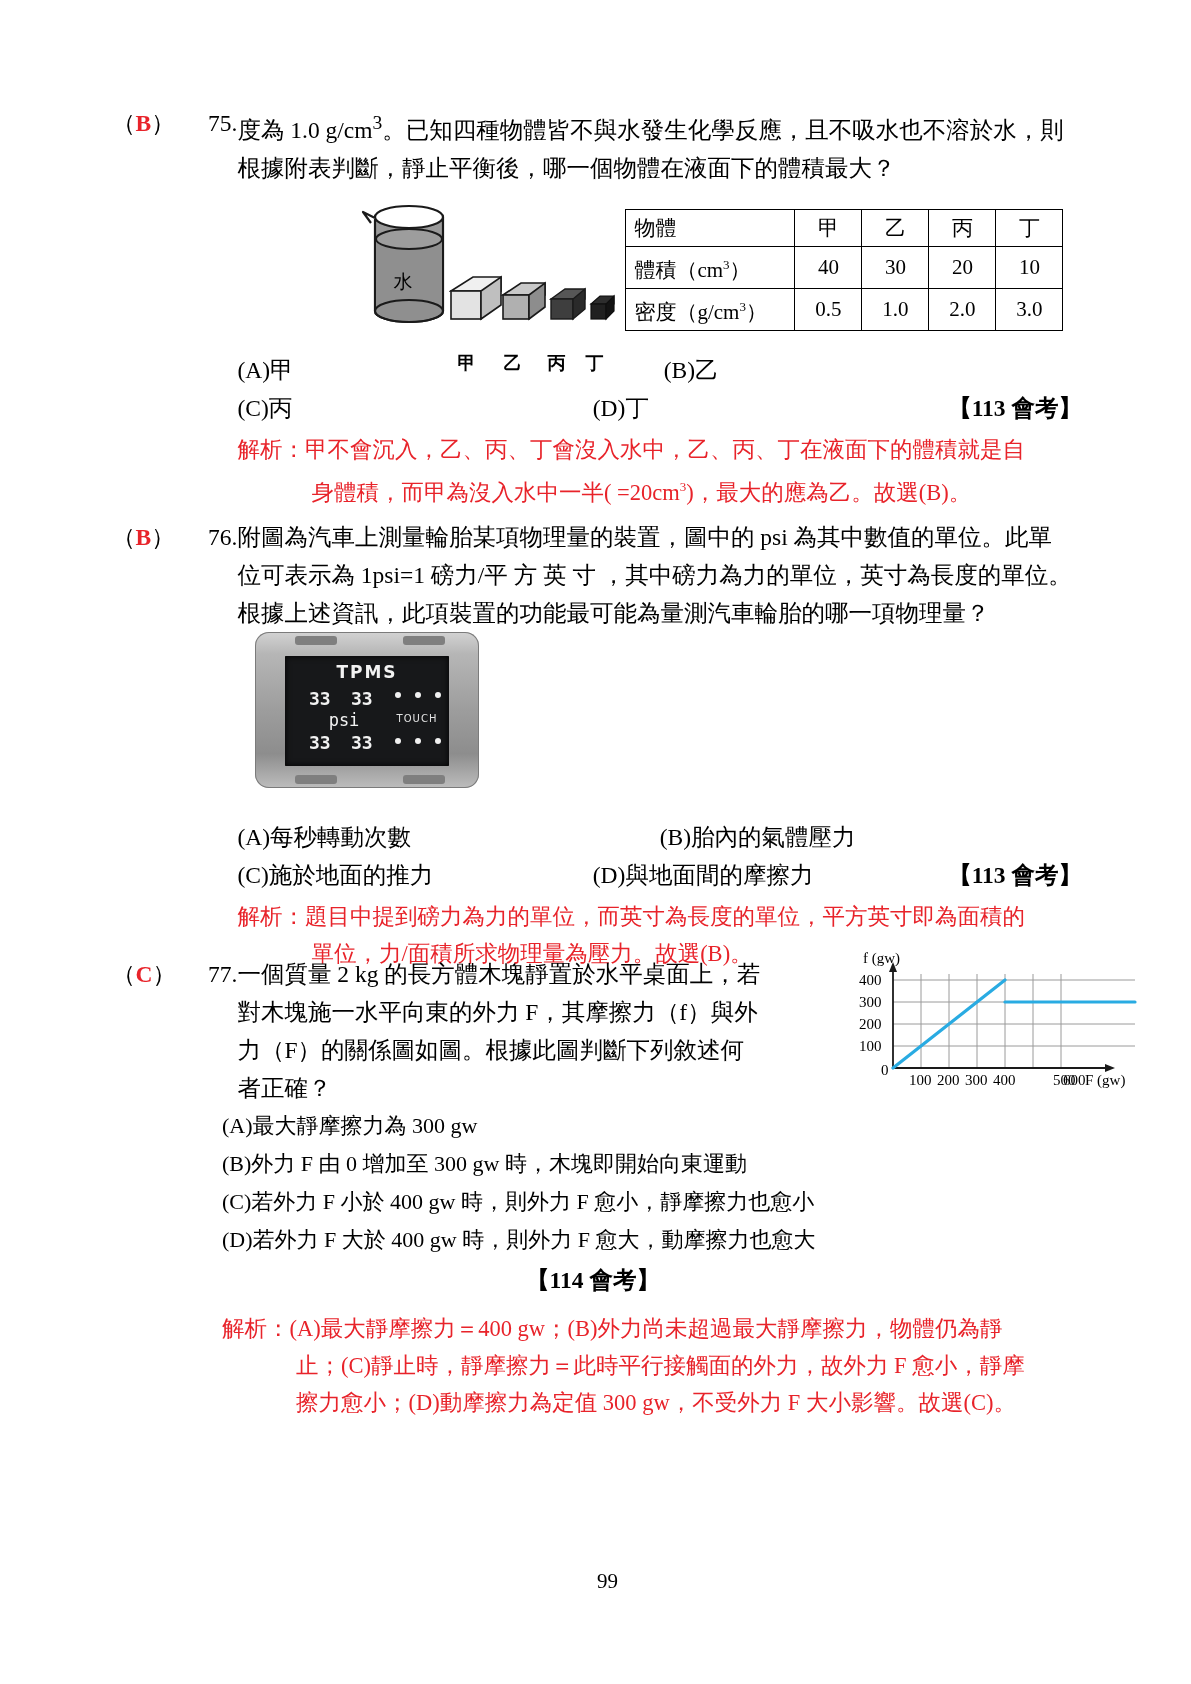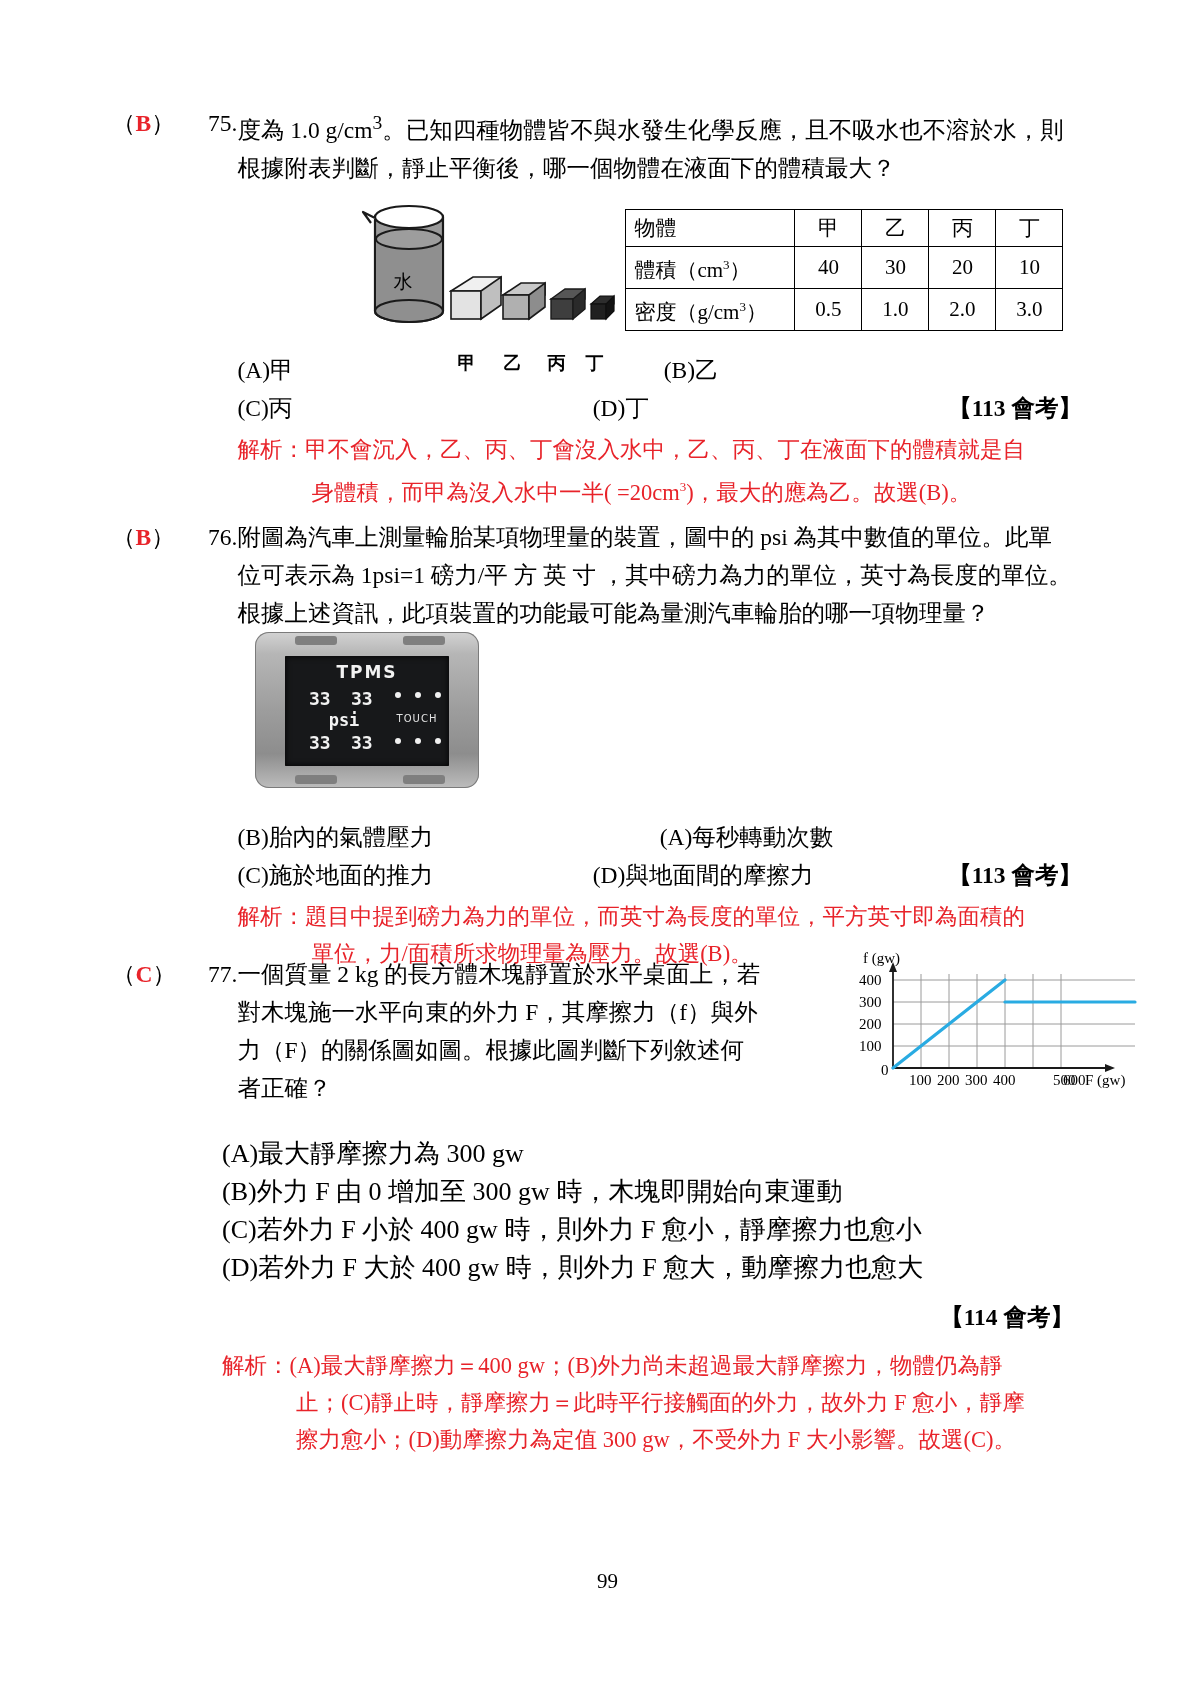--- a/index.html
+++ b/index.html
@@ -54,36 +54,36 @@
   .tpms-body{position:absolute;left:0;top:6px;width:224px;height:156px;border-radius:14px;
      background:linear-gradient(180deg,#d3d3d3 0%,#b6b6b6 14%,#9d9d9d 50%,#8d8d8d 78%,#bdbdbd 100%);
      box-shadow:inset 0 0 0 1px #7b7b7b;}
   .tpms-screen{position:absolute;left:30px;top:24px;width:164px;height:110px;
      background:#17181a;border-radius:1px;box-shadow:inset 0 0 6px #000;}
   .tpms-title{position:absolute;left:0;right:0;top:6px;text-align:center;color:#f2f2f2;
      font-family:"DejaVu Sans",sans-serif;font-weight:bold;font-size:17px;letter-spacing:2px;}
   .tpms-n{position:absolute;color:#f2f2f2;font-family:"DejaVu Sans Mono",monospace;
      font-weight:bold;font-size:18px;}
   .tpms-psi{position:absolute;left:22px;top:54px;width:74px;text-align:center;color:#f2f2f2;
-     font-family:"DejaVu Sans Mono",monospace;font-weight:bold;font-size:17px;}
+     font-family:"DejaVu Sans Mono",monospace;font-weight:normal;font-size:17px;}
   .tpms-touch{position:absolute;left:104px;top:57px;width:56px;text-align:center;color:#e3e3e3;
      font-family:"DejaVu Sans",sans-serif;font-size:10px;letter-spacing:1px;}
   .dot{position:absolute;width:6px;height:6px;border-radius:50%;background:#f0f0f0;}
   .tpms-tab{position:absolute;background:#7f7f7f;border-radius:3px;}
   .tpms-side{position:absolute;background:#6f6f6f;border-radius:4px;}
 
   
   #q77{position:absolute;left:112px;top:955px;width:970px;}
   #q77 .qbody{width:560px;}
   .chartbox{position:absolute;left:735px;top:-5px;width:290px;height:175px;}
 
   .axislabel{position:absolute;font-family:"Liberation Serif",serif;font-size:15px;}
 
-  .answers77{margin-top:28px;font-size:26px;line-height:38px;}
-  .src-right{text-align:right;font-weight:bold;font-size:23.5px;margin-top:14px;}
+  .answers77{font-size:22px;line-height:38px;}
+  .src-right{text-align:center;font-weight:bold;font-size:23.5px;margin-top:5px;}
 
   .pagenum{position:absolute;left:0;right:0;bottom:90px;text-align:center;font-size:21px;padding-left:24px;}
 </style>
 </head>
 <body>
 
 <div class="page">
 
   <div id="q75">
     <div class="qrow">
@@ -202,22 +202,22 @@
       </div>
       <div class="qnum">76.</div>
       <div class="qbody">
         <div class="textblock">附圖為汽車上測量輪胎某項物理量的裝置，圖中的 psi 為其中數值的單位。此單</div>
         <div class="textblock">位可表示為 1psi=1 磅力/平 方 英 寸 ，其中磅力為力的單位，英寸為長度的單位。</div>
         <div class="textblock">根據上述資訊，此項裝置的功能最可能為量測汽車輪胎的哪一項物理量？</div>
 
         <div style="height:186px;"></div>
 
         <div class="optrow">
+          <div class="opt">(A)每秒轉動次數</div>
           <div class="opt">(B)胎內的氣體壓力</div>
-          <div class="opt">(A)每秒轉動次數</div>
         </div>
         <div class="optrow">
           <div class="opt">(C)施於地面的推力</div>
           <div class="opt">(D)與地面間的摩擦力</div>
           <div class="src">【113 會考】</div>
         </div>
 
         <div class="expl" style="margin-top:4px;">
           <span>解析：</span><span>題目中提到磅力為力的單位，而英寸為長度的單位，平方英寸即為面積的</span>
           <span class="ind" style="padding-left:74px;">單位，力/面積所求物理量為壓力。故選(B)。</span>

